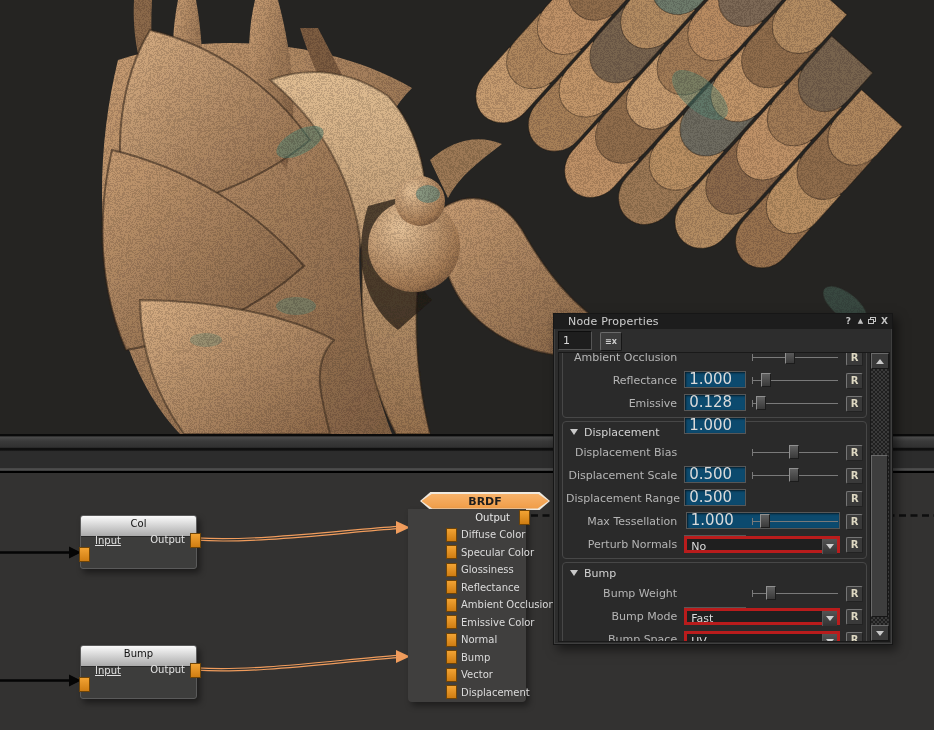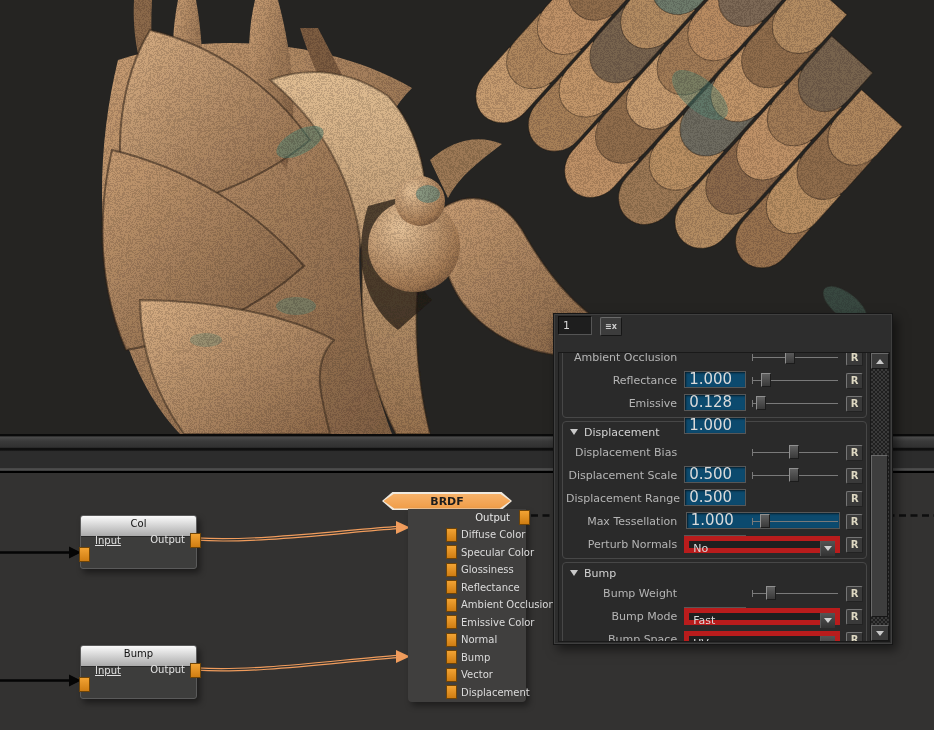--- a/index.html
+++ b/index.html
@@ -39,21 +39,21 @@
   .lbl-in  { left:14px;  top:19px;text-decoration:underline; }
   .conn {
     position:absolute; width:11px; height:15px;
     background:linear-gradient(#f2a333,#cf7d12);
     border:1px solid #6e4408;
   }
   .conn-out { right:-5px; top:17px; }
   .conn-in  { left:-2px;  top:31px; }
 
   .brdf-banner {
-    position:absolute; left:382px; top:19px; width:130px; height:18px;
+    position:absolute; left:420px; top:19px; width:130px; height:18px;
     background:#efe9df;
     clip-path:polygon(0 50%, 8% 0, 92% 0, 100% 50%, 92% 100%, 8% 100%);
     filter:drop-shadow(2px 3px 3px rgba(0,0,0,.4));
   }
   .brdf-banner-inner {
     position:absolute; inset:1.5px;
     background:linear-gradient(#f7b269,#f09c47);
     clip-path:polygon(0 50%, 8.5% 0, 91.5% 0, 100% 50%, 91.5% 100%, 8.5% 100%);
     color:#1d1d1d; font-size:11px; font-weight:bold; text-align:center; line-height:15px;
   }
@@ -117,21 +117,21 @@
   .pfield.wide { width:156px; }
   .pslider { position:relative; width:90px; height:17px; margin-left:4px; }
   .ptrack { position:absolute; left:2px; right:2px; top:8px; height:1px; background:#7a7a7a; }
   .ptrack:before { content:""; position:absolute; left:0; top:-3px; width:1px; height:7px; background:#7a7a7a; }
   .pthumb {
     position:absolute; top:1px; width:10px; height:14px;
     background:linear-gradient(#606060,#3a3a3a);
     border:1px solid; border-color:#909090 #1c1c1c #1c1c1c #909090;
   }
   .pdrop {
-    position:relative; width:156px; height:17px; background:#1f1f1f; border:5px solid #b91c1c;
+    position:relative; width:156px; height:17px; background:#1f1f1f; border:3px solid #b91c1c;
     color:#dadada; line-height:15px; padding:0 4px;
   }
   .pdrop .darr {
     position:absolute; right:0; top:0; width:15px; height:15px;
     background:linear-gradient(#545454,#333); border-left:1px solid #575757;
     display:flex; align-items:center; justify-content:center;
   }
   .darr i { width:0; height:0; border-left:4px solid transparent; border-right:4px solid transparent;
     border-top:5px solid #d0d0d0; }
   .rbtn {
@@ -339,20 +339,32 @@
       <div class="brdf-in"><span class="conn"></span><span>Ambient Occlusion</span></div>
       <div class="brdf-in"><span class="conn"></span><span>Emissive Color</span></div>
       <div class="brdf-in"><span class="conn"></span><span>Normal</span></div>
       <div class="brdf-in"><span class="conn"></span><span>Bump</span></div>
       <div class="brdf-in"><span class="conn"></span><span>Vector</span></div>
       <div class="brdf-in"><span class="conn"></span><span>Displacement</span></div>
     </div>
   </div>
 
   <div class="panel">
+    <div class="ptitle">
+      <span>Node Properties</span>
+      <span class="picons">
+        <span class="picon">?</span>
+        <span class="picon" style="font-size:7px;">▲</span>
+        <span class="picon picon-restore">
+            <span class="sq1"></span>
+            <span class="sq2"></span>
+          </span>
+        <span class="picon">X</span>
+      </span>
+    </div>
     <div class="ptoolbar">
       <input class="pindex" value="1" style="">
       <div class="pbtn-edit">≡x</div>
     </div>
 
     <div class="pcontent">
       <div class="prows">
         <div class="prows-inner">
           <div class="pgroup">
             <div class="prow">

